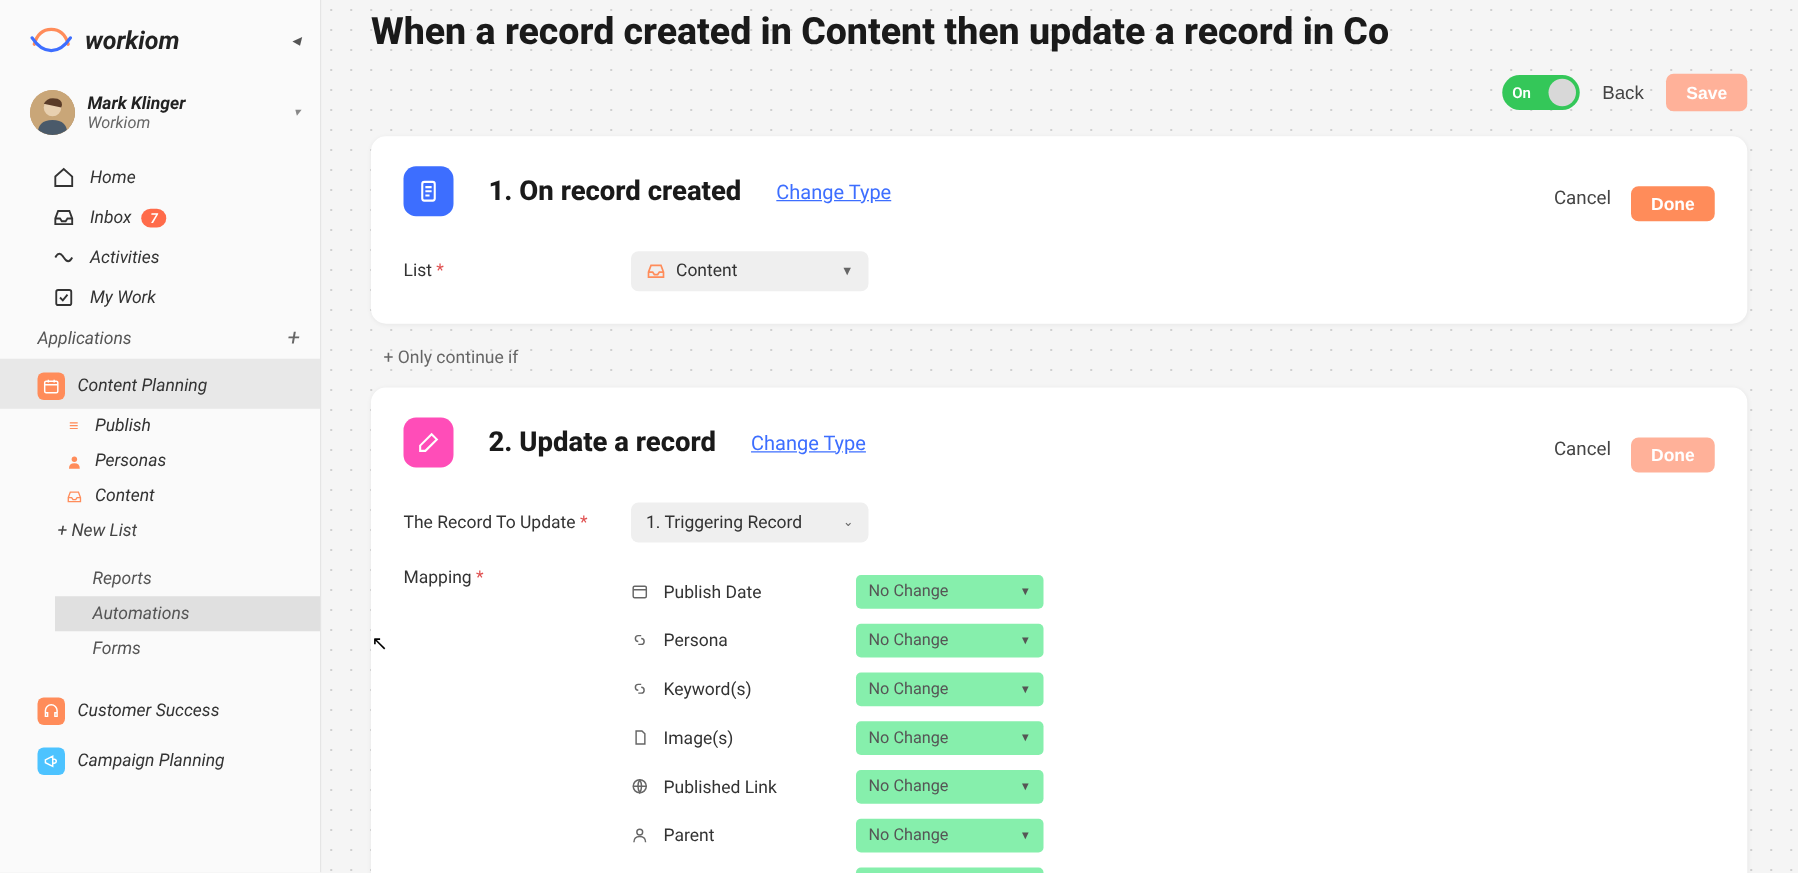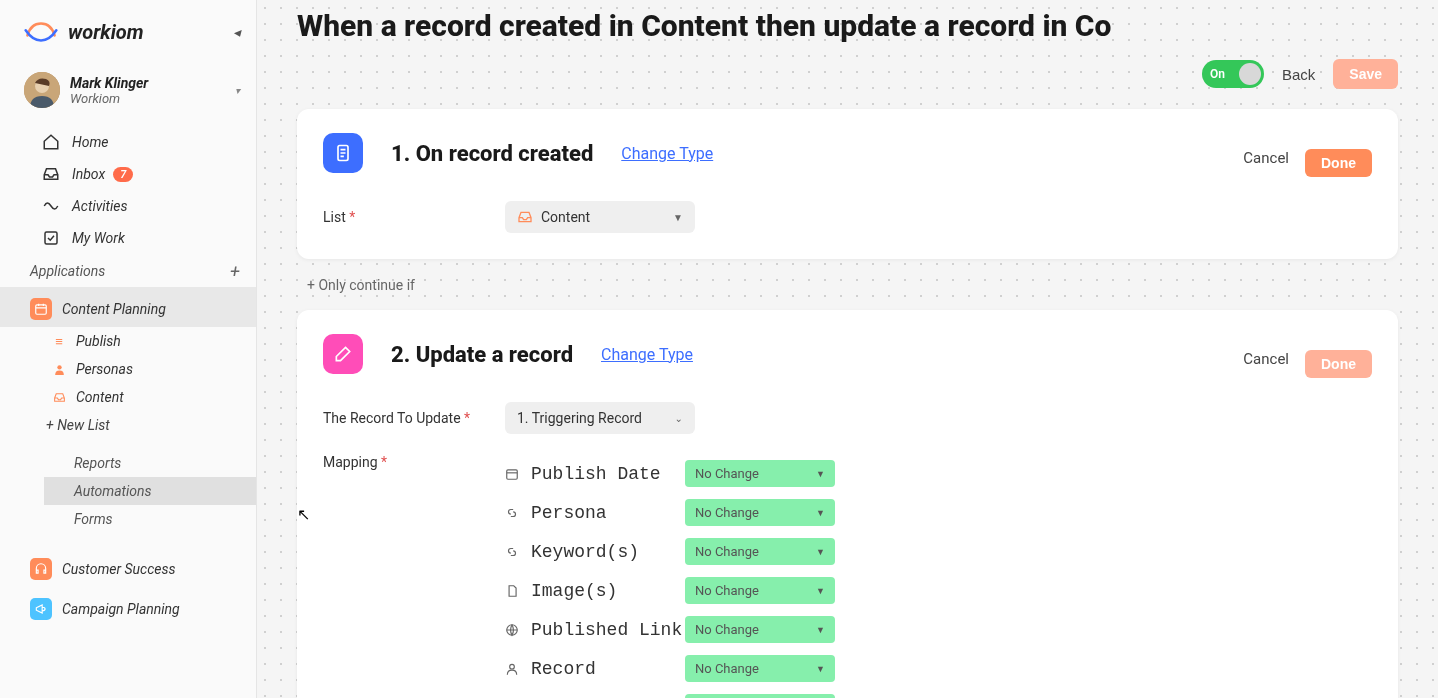--- a/index.html
+++ b/index.html
@@ -66,21 +66,21 @@
 .form-label { width: 182px; font-size: 14px; color: #333; }
 .form-label .req { color: #e05050; }
 .select { background: #efefef; border-radius: 6px; padding: 8px 12px; display: flex; align-items: center; min-width: 190px; cursor: pointer; font-size: 14px; color: #333; }
 .select .sel-icon { margin-right: 8px; display: inline-flex; }
 .select .chev { margin-left: auto; color: #666; font-size: 10px; }
 
 .connector { padding: 16px 0 16px 10px; }
 .only-if { font-size: 14px; color: #666; cursor: pointer; }
 
 .mapping-row { display: flex; align-items: center; padding: 6px 0; }
-.map-field { width: 180px; display: flex; align-items: center; font-size: 18px; color: #333; font-family: Liberation Mono, monospace; }
+.map-field { width: 180px; display: flex; font-size: 14px; color: #333; }
 .map-field .mf-icon { width: 18px; margin-right: 8px; color: #666; display: inline-flex; }
 .map-select { background: #86efac; border-radius: 4px; padding: 6px 10px; display: flex; align-items: center; width: 150px; font-size: 13px; color: #555; cursor: pointer; }
 .map-select .chev { margin-left: auto; font-size: 9px; }
 
 .cursor { position: absolute; left: 297px; top: 505px; font-size: 16px; color: #000; pointer-events: none; }
 
 svg { display: block; }
 </style>
 </head>
 <body>
@@ -353,21 +353,21 @@
               </div>
           </div>
           <div class="mapping-row">
             <div class="map-field">
                 <span class="mf-icon">
                   <svg width="14" height="14" viewBox="0 0 24 24" fill="none" stroke="#666" stroke-width="2">
                     <circle cx="12" cy="8" r="4"></circle>
                     <path d="M4 22 Q4 14 12 14 Q20 14 20 22"></path>
                   </svg>
                 </span>
-                <span>Record</span>
+                <span>Parent</span>
               </div>
             <div class="map-select">
                 <span>No Change</span>
                 <span class="chev">▼</span>
               </div>
           </div>
           <div class="mapping-row">
             <div class="map-field">
                 <span class="mf-icon">
                   <svg width="14" height="14" viewBox="0 0 24 24" fill="none" stroke="#666" stroke-width="2">

